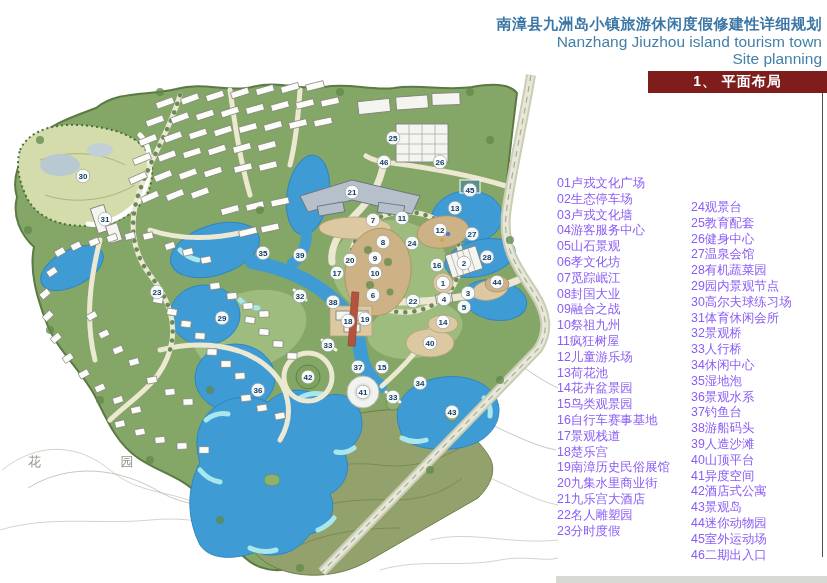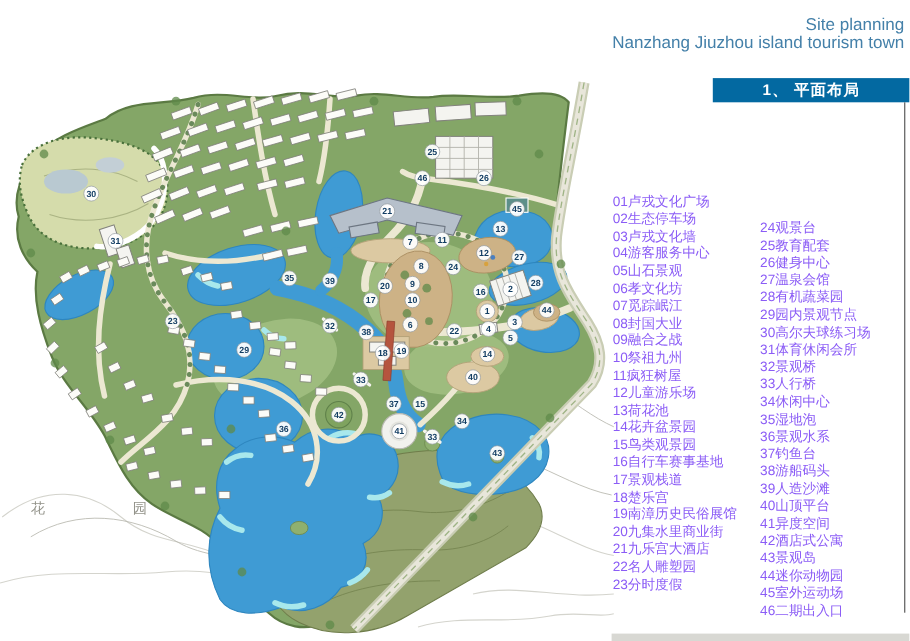--- a/index.html
+++ b/index.html
@@ -2,21 +2,21 @@
 <html><head>
 <meta charset="utf-8">
 <style>
   html,body{margin:0;padding:0;background:#fff;}
   .sheet{position:relative;width:827px;height:583px;background:#ffffff;overflow:hidden;
          font-family:"Liberation Sans",sans-serif;}
   
   .title-block{position:absolute;top:14px;right:5px;width:420px;text-align:right;}
   .title-cn{font-size:15px;font-weight:bold;color:#3b76a5;letter-spacing:0.5px;line-height:19px;}
   .title-en{font-size:15.5px;color:#4480a9;line-height:17px;}
-  .section-bar{position:absolute;top:71px;left:648px;right:0;height:22px;background:#0369a1;
+  .section-bar{position:absolute;top:71px;left:648px;right:0;height:22px;background:#7f1d1d;
                display:flex;align-items:center;justify-content:center;}
   .section-bar span{color:#ffffff;font-size:14px;font-weight:bold;letter-spacing:1px;}
   
   .legend-col{position:absolute;top:176px;font-size:12.4px;color:#8b5cf6;white-space:nowrap;}
   #legend-col-1{left:557px;}
   #legend-col-2{left:691px;margin-top:24px;}
   .legend-item{line-height:15.8px;height:15.8px;}
   
   .right-border{position:absolute;top:93px;bottom:26px;right:4px;width:1px;background:#4d4d4d;}
   .bottom-strip{position:absolute;left:556px;right:0;bottom:0;height:7px;background:#d8d8d3;}
@@ -537,22 +537,23 @@
           <text x="420" y="385.8" class="marker-num">34</text>
         </g>
         <g>
           <circle cx="452" cy="412" r="6.8" class="marker-dot"></circle>
           <text x="452" y="414.8" class="marker-num">43</text>
         </g>
       </g>
   </svg>
 
   <div class="title-block">
+    <div class="title-cn">南漳县九洲岛小镇旅游休闲度假修建性详细规划</div>
+    <div class="title-en">Nanzhang Jiuzhou island tourism town</div>
     <div class="title-en">Site planning</div>
-    <div class="title-en">Nanzhang Jiuzhou island tourism town</div>
   </div>
   <div class="section-bar">
     <span>1、 平面布局</span>
   </div>
 
   <div class="legend-col" id="legend-col-1">
       <div class="legend-item">01卢戎文化广场</div>
       <div class="legend-item">02生态停车场</div>
       <div class="legend-item">03卢戎文化墙</div>
       <div class="legend-item">04游客服务中心</div>

